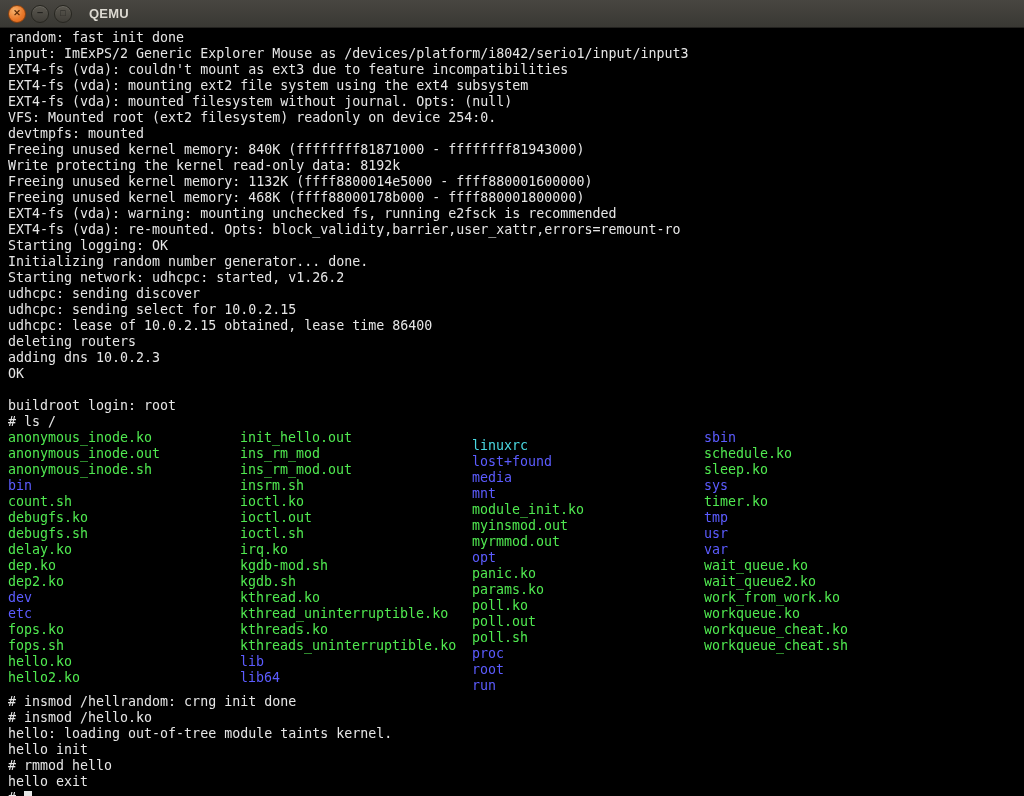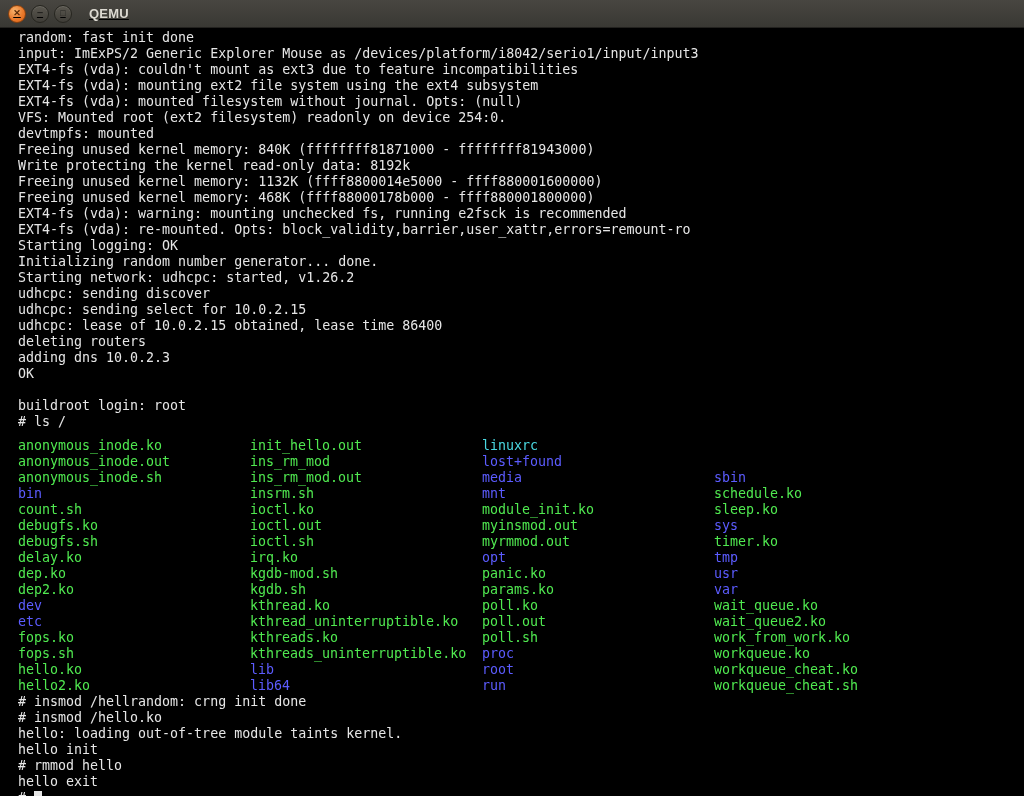--- a/index.html
+++ b/index.html
@@ -2,21 +2,21 @@
 <html style="--fg: #e6e6e6; --bg: #000000; --green: #50e950; --blue: #5c5cff; --cyan: #4ad9e2;"><head>
 <meta charset="utf-8">
 <style>
   * { box-sizing: border-box; }
   html, body {
     margin: 0; padding: 0;
     width: 1024px; height: 796px;
     background: #000;
     overflow: hidden;
   }
-  .window { width: 1024px; height: 796px; display: flex; flex-direction: column; text-decoration: underline; }
+  .window { width: 1024px; height: 796px; display: flex; flex-direction: column; }
 
   
   .titlebar {
     height: 28px; flex: 0 0 28px;
     background: linear-gradient(#484641, #393833);
     border-bottom: 1px solid #23221f;
     display: flex; align-items: center;
     padding: 0 8px;
     font-family: "Liberation Sans", sans-serif;
   }
@@ -48,29 +48,29 @@
   
   .terminal {
     flex: 1 1 auto;
     width: 1024px; height: 768px;
     background: var(--bg, #000);
     color: var(--fg, #e6e6e6);
     font-family: "DejaVu Sans Mono", "Liberation Mono", monospace;
     font-size: 13.3px;
     line-height: 16px;
     white-space: pre;
-    padding: 2px 0 0 18px;
+    padding: 2px 0 0 8px;
     overflow: hidden;
   }
   .line { height: 16px; }
   .green { color: var(--green, #50e950); }
   .blue  { color: var(--blue, #5c5cff); }
   .cyan  { color: var(--cyan, #4ad9e2); margin-top: 8px; }
 
-  .ls-grid { display: flex; align-items: flex-end; }
+  .ls-grid { display: flex; }
   .ls-col  { width: 232px; flex: 0 0 232px; }
 
   .cursor {
     display: inline-block;
     width: 8px; height: 13px;
     background: var(--fg, #e6e6e6);
     vertical-align: -2px;
   }
 </style>
 </head>

